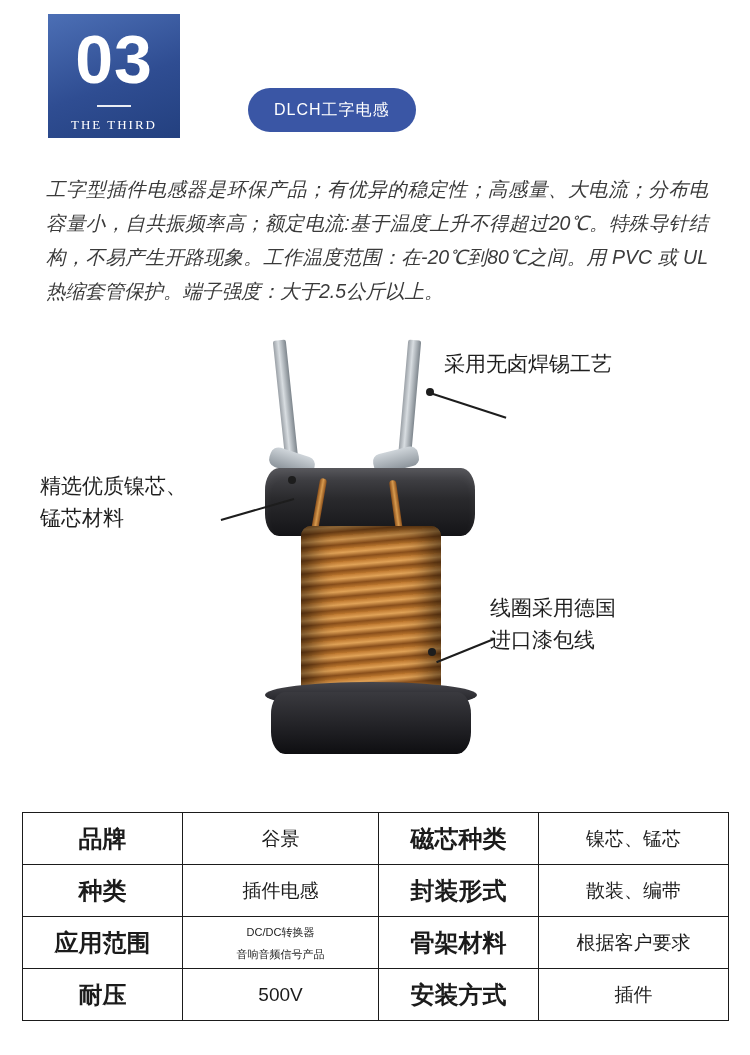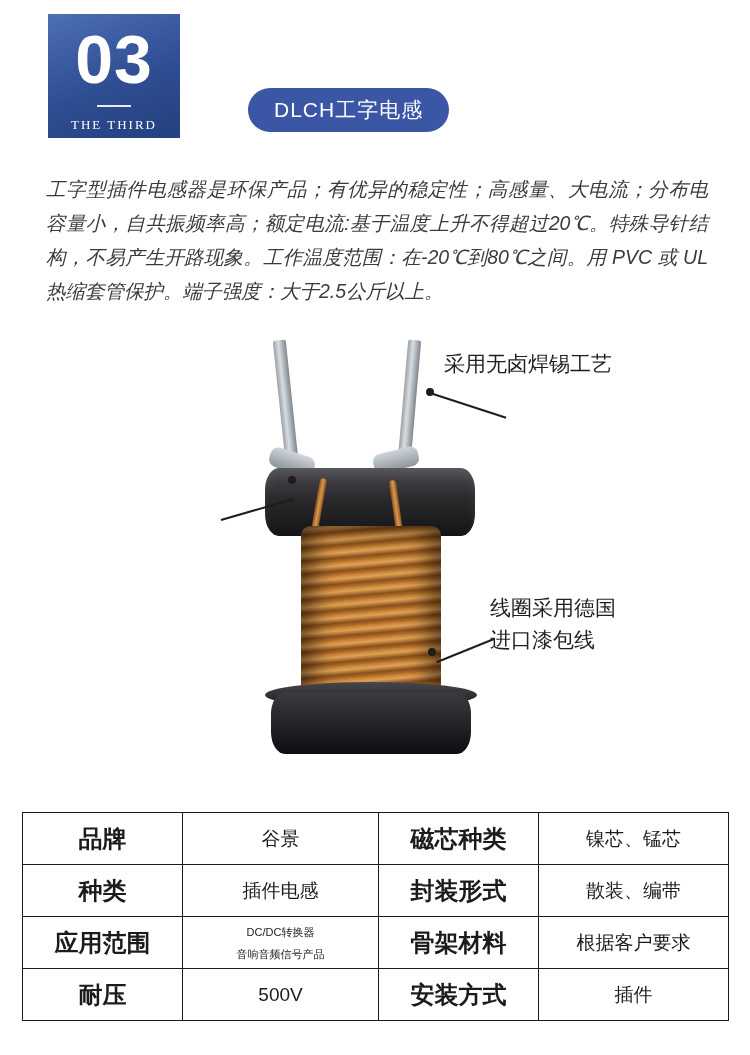--- a/index.html
+++ b/index.html
@@ -61,21 +61,21 @@
     left: 248px;
     top: 88px;
     height: 44px;
     padding: 0 26px;
     border-radius: 22px;
     background: #3a56a5;
     color: #fff;
     display: flex;
     align-items: center;
     justify-content: center;
-    font-size: 21px;
+    font-size: 16px;
     letter-spacing: 1px;
   }
 
   
   .intro {
     position: absolute;
     left: 46px;
     top: 172px;
     width: 662px;
     font-size: 19.5px;
@@ -265,20 +265,24 @@
     <div class="wire-up-r"></div>
     <div class="coil"></div>
     <div class="core-bottom-rim"></div>
     <div class="core-bottom"></div>
   </div>
 
   <div class="callout callout-1">采用无卤焊锡工艺</div>
   <div class="lead lead-1"></div>
   <div class="dot dot-1"></div>
 
+  <div class="callout callout-2">
+    <div>精选优质镍芯、</div>
+    <div>锰芯材料</div>
+  </div>
   <div class="lead lead-2"></div>
   <div class="dot dot-2"></div>
 
   <div class="callout callout-3">
     <div>线圈采用德国</div>
     <div>进口漆包线</div>
   </div>
   <div class="lead lead-3"></div>
   <div class="dot dot-3"></div>
 </div>

